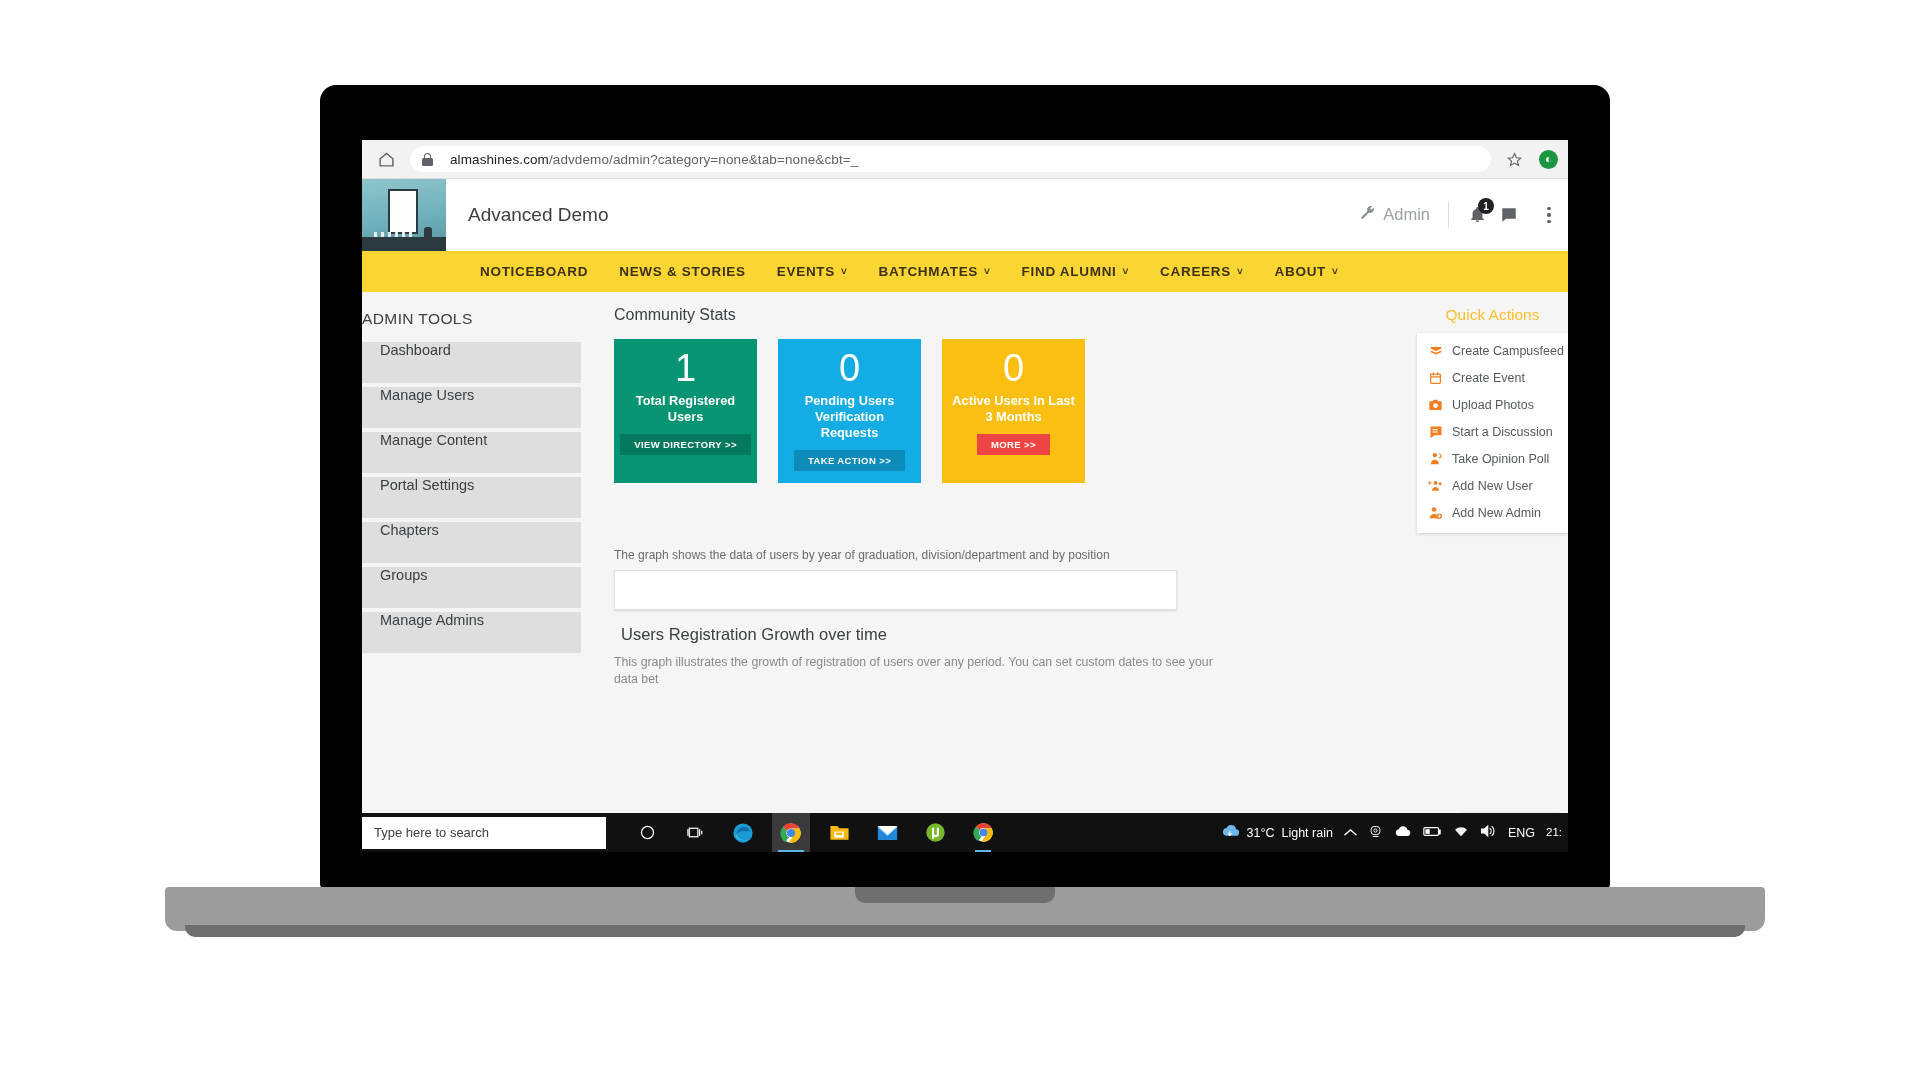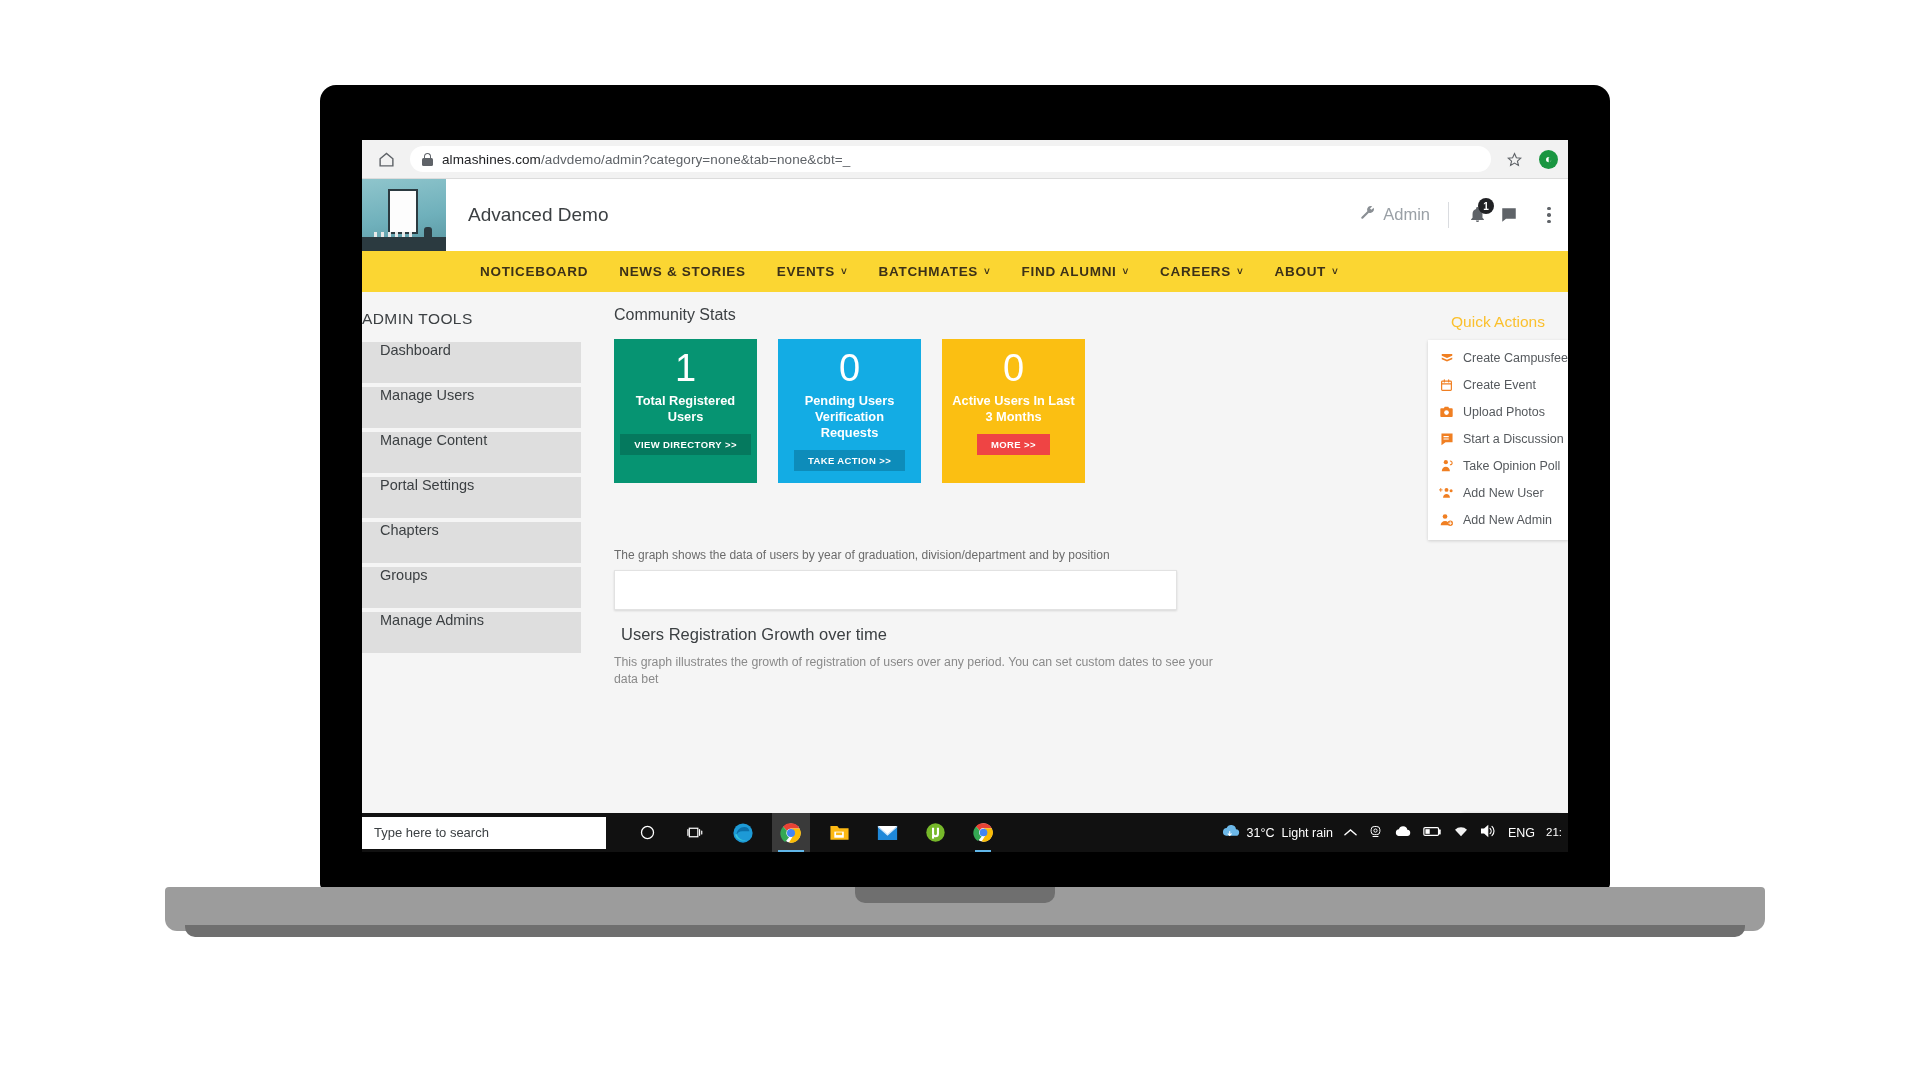--- a/index.html
+++ b/index.html
@@ -64,21 +64,21 @@
   #home-icon { width: 28px; height: 28px; display:flex; align-items:center; justify-content:center; }
   #url-pill {
     flex: 1;
     height: 26px;
     background: #ffffff;
     border-radius: 13px;
     margin: 0 10px;
     display: flex;
     align-items: center;
     padding: 0 12px;
-    gap: 9px;
+    gap: 17px;
   }
   #lock-icon { width: 11px; height: 13px; position: relative; flex: none; }
   #lock-icon .shackle {
     position: absolute; left: 2px; top: 0;
     width: 7px; height: 7px;
     border: 1.6px solid #5f6368; border-bottom: none;
     border-radius: 4px 4px 0 0;
   }
   #lock-icon .body {
     position: absolute; left: 0; top: 5px;
@@ -211,22 +211,21 @@
   }
   #growth-desc {
     position: absolute; left: 33px; top: 362px;
     width: 620px;
     font-size: 12.3px; color: #8a8a8a; line-height: 1.4;
   }
 
   
   #quick-actions {
     position: absolute; right: 0; top: 8px;
-    width: 140px;
-    margin-top: 7px;
+    width: 151px;
   }
   #qa-title {
     text-align: center; color: #fbc02d; font-size: 15.5px;
     padding: 6px 0 9px;
   }
   #qa-list {
     background: #ffffff;
     box-shadow: 0 1px 3px rgba(0,0,0,.16);
     padding: 4px 0 7px;
   }

